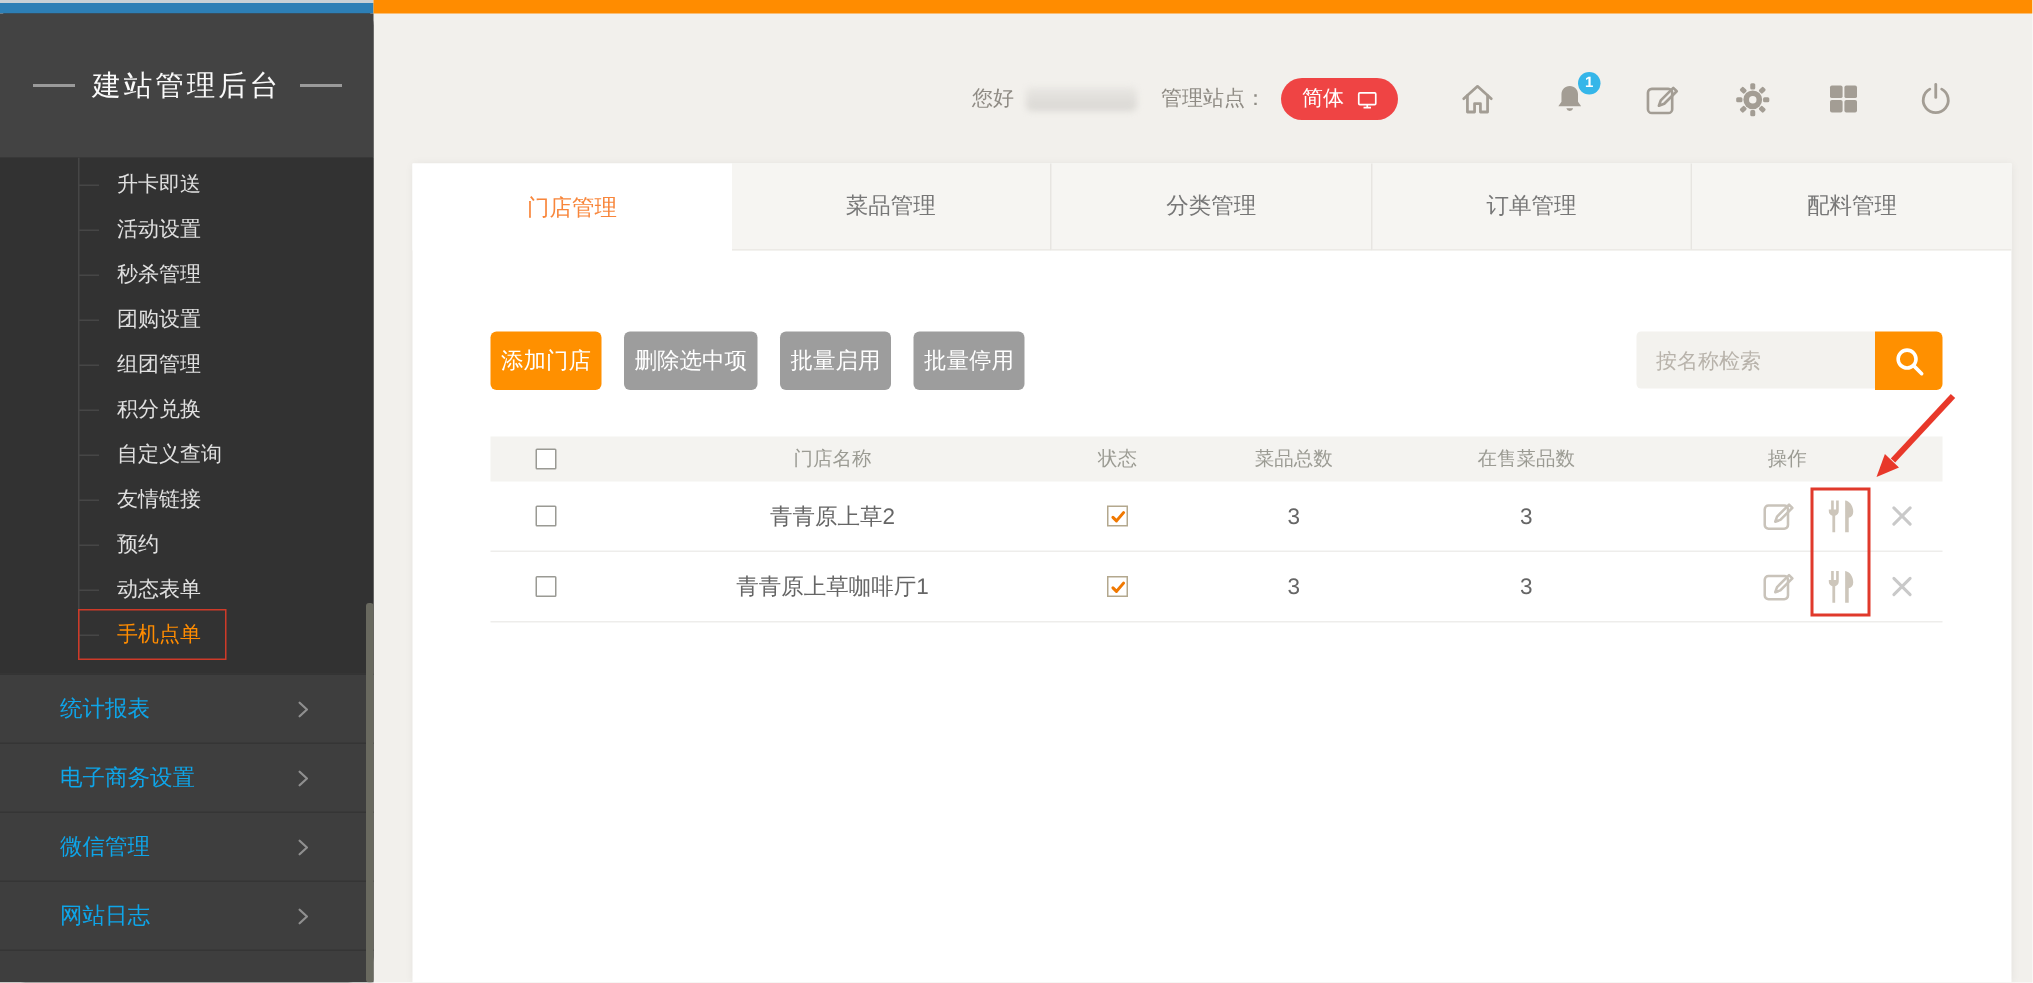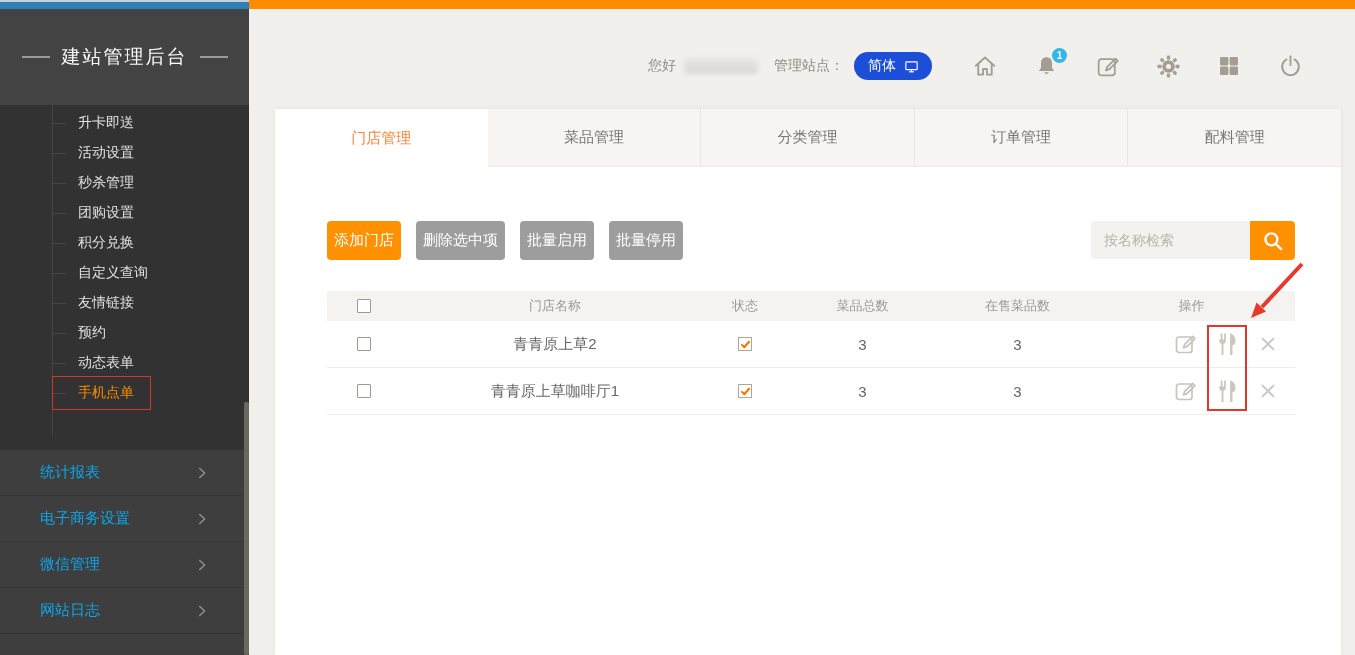--- a/index.html
+++ b/index.html
@@ -24,21 +24,21 @@
   .section-item .lbl { font-size:15px; color:#0ea5e9; }
   .sb-thumb { position:absolute; left:244px; top:402px; width:5px; height:253px; background:#69695f; border-radius:2px; }
 
   
   .main { position:absolute; left:249px; top:0; width:1106px; height:655px; }
   .main-topstrip { height:9px; background:#ff8c00; }
   .main-header { height:100px; display:flex; align-items:center; justify-content:flex-end; padding:14px 52px 0 3px; color:#8f8b84; font-size:14px; }
   .greet { margin-right:8px; }
   .redacted { width:74px; height:16px; border-radius:4px; background:linear-gradient(#e9e7e3,#d9d7d3); filter:blur(2px); margin-right:16px; }
   .site-label { margin-right:10px; }
-  .lang-pill { height:28px; padding:0 12px 0 14px; background:#1d4ed8; border-radius:14px; display:flex; align-items:center; gap:7px; color:#fff; font-size:14px; margin-right:40px; cursor:pointer; }
+  .lang-pill { height:28px; padding:0 12px 0 14px; background:#ef4444; border-radius:14px; display:flex; align-items:center; gap:7px; color:#fff; font-size:14px; margin-right:40px; cursor:pointer; }
   .hicons { display:flex; align-items:center; gap:35px; }
   .hicon { position:relative; width:26px; height:26px; display:flex; align-items:center; justify-content:center; cursor:pointer; }
   .badge { position:absolute; top:-5px; right:-8px; min-width:15px; height:15px; border-radius:8px; background:#35b6e9; color:#fff; font-size:10px; font-weight:bold; display:flex; align-items:center; justify-content:center; }
 
   .card { position:absolute; left:26px; top:109px; width:1066px; height:546px; background:#fff; box-shadow:0 0 6px rgba(0,0,0,.07); }
   .tabs { display:flex; height:58px; }
   .tab { flex:1; display:flex; align-items:center; justify-content:center; background:#f6f5f2; border-bottom:1px solid #eceae6; font-size:15px; color:#777; cursor:pointer; }
   .tab + .tab { border-left:1px solid #e7e5e1; }
   .tab.active { background:#fff; border-bottom:none; border-left:none !important; color:#f8863b; }
   .tab.active + .tab { border-left:none; }
@@ -96,20 +96,24 @@
       <div class="submenu-item">
         <span class="tick"></span>
         <span class="lbl">秒杀管理</span>
       </div>
 
       <div class="submenu-item">
         <span class="tick"></span>
         <span class="lbl">团购设置</span>
       </div>
 
+      <div class="submenu-item">
+        <span class="tick"></span>
+        <span class="lbl">组团管理</span>
+      </div>
 
       <div class="submenu-item">
         <span class="tick"></span>
         <span class="lbl">积分兑换</span>
       </div>
 
       <div class="submenu-item">
         <span class="tick"></span>
         <span class="lbl">自定义查询</span>
       </div>

